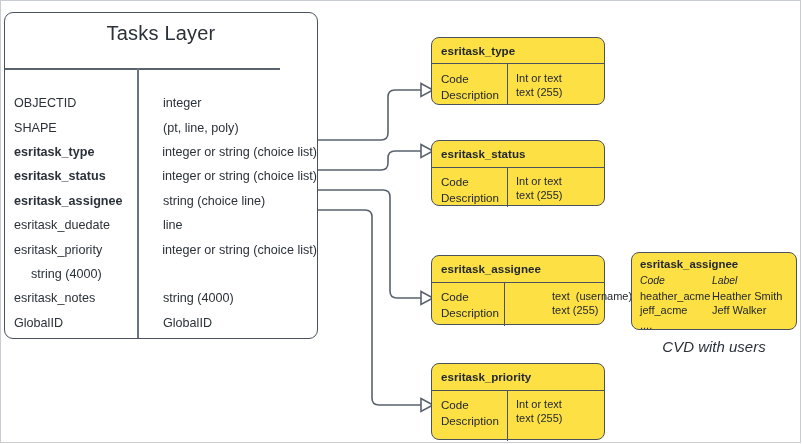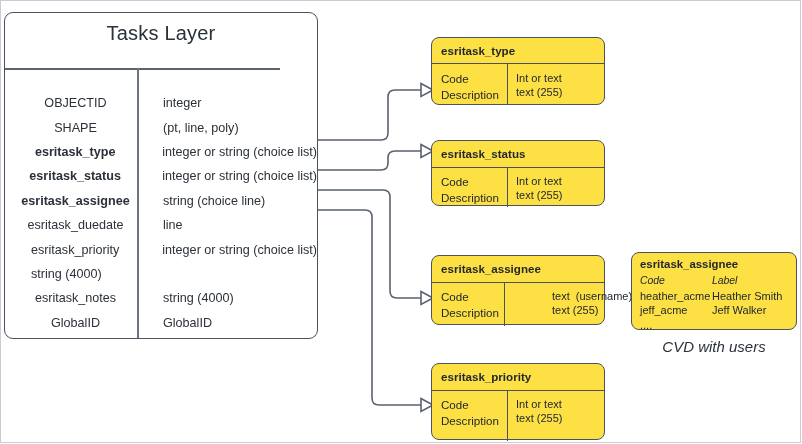--- a/index.html
+++ b/index.html
@@ -28,21 +28,21 @@
   }
   #tasks-col-divider{
     position:absolute;left:132px;top:55px;width:1.6px;height:270px;background:#6b7280;
   }
   #tasks-rows{
     position:absolute;left:0;top:78px;width:100%;
   }
   .t-row{
     display:flex;height:24.4px;align-items:center;font-size:12.6px;
   }
-  .t-name{width:132px;padding-left:9px;box-sizing:border-box;white-space:nowrap;text-align:center;}
+  .t-name{width:132px;padding-left:9px;box-sizing:border-box;white-space:nowrap;}
   .t-type{padding-left:26px;white-space:nowrap;}
   .t-row.bold .t-name{font-weight:bold;}
 
   
   .ybox{
     position:absolute;background:#fde043;border:1.5px solid #4a525e;
     border-radius:8px;box-sizing:border-box;
   }
   .ybox .y-title{
     position:absolute;left:9px;top:6px;font-size:11.6px;font-weight:bold;

